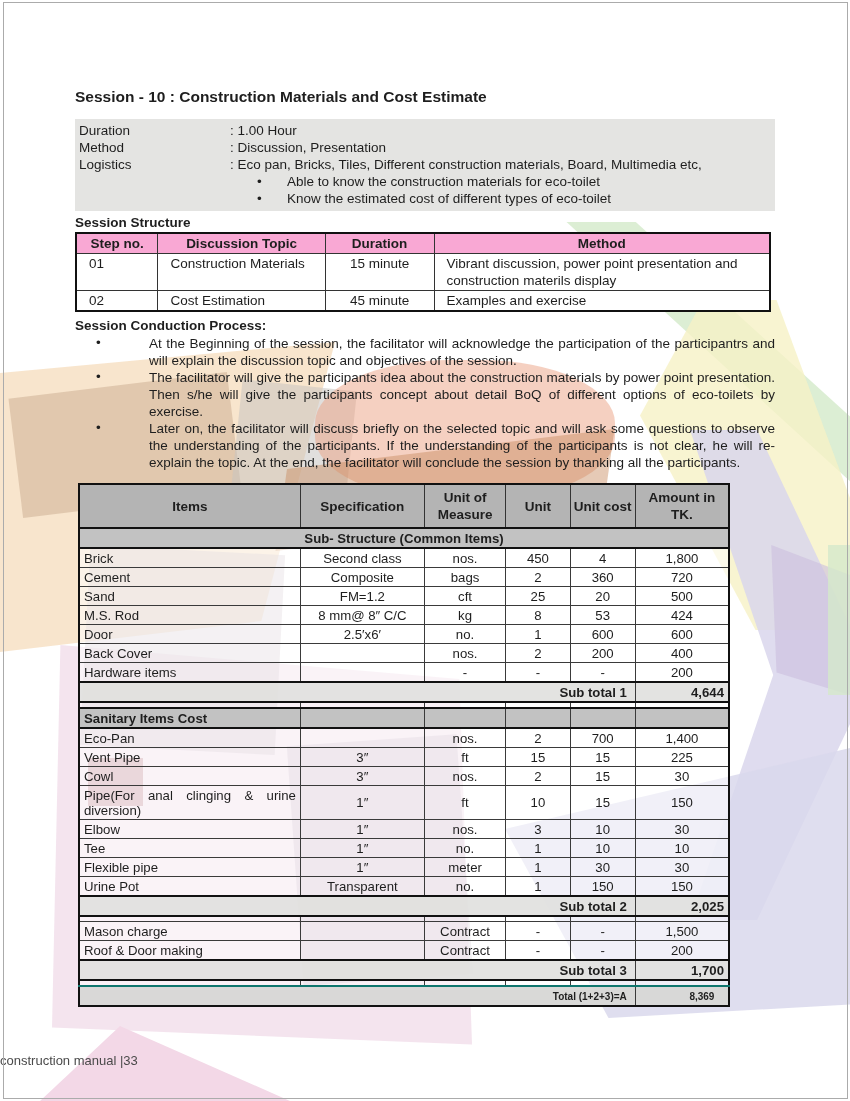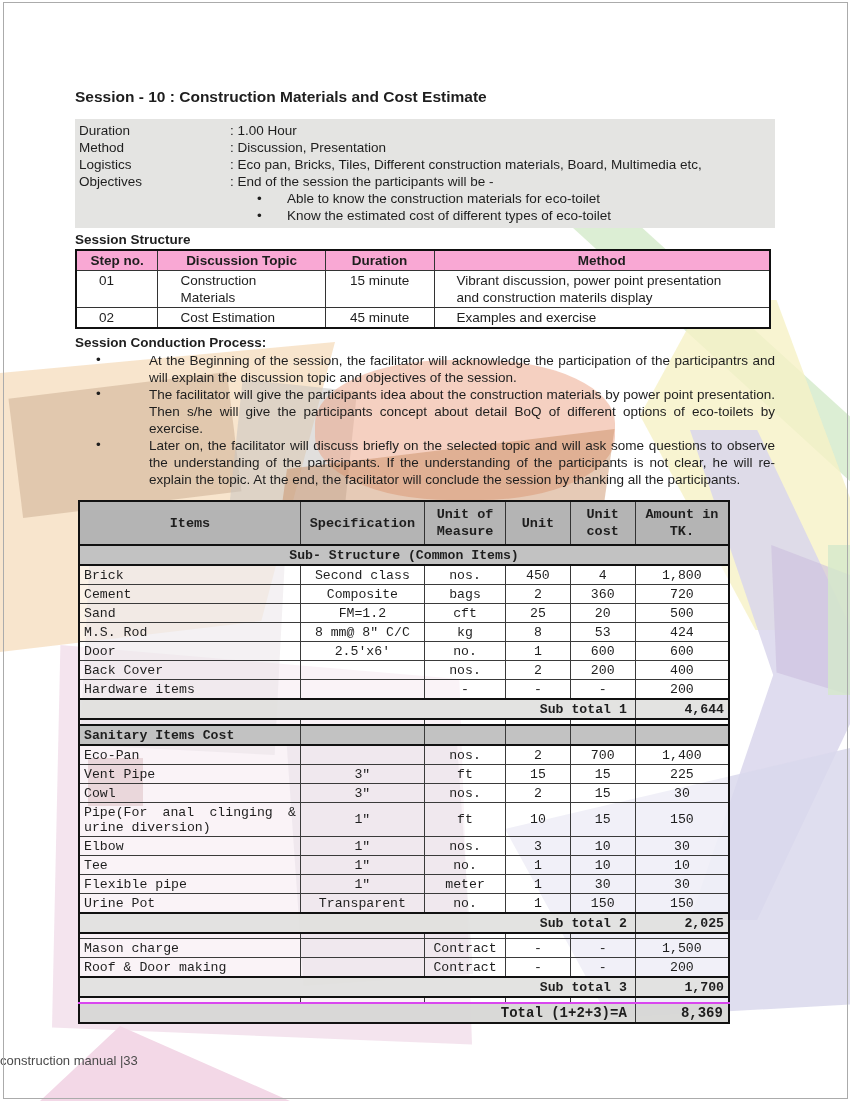--- a/index.html
+++ b/index.html
@@ -36,43 +36,43 @@
   .info-row{display:flex;}
   .info-label{width:151px;flex:none;}
   .info-value{flex:1;}
   .ob{display:flex;margin-left:174px;}
   .ob-dot{width:30px;flex:none;text-align:left;padding-left:4px;}
   .dot::before{content:"•";}
 
   .h-structure{margin-top:4px;}
   table.struct{border-collapse:collapse;border:2px solid #111;width:696px;table-layout:fixed;margin-top:2px;background:#fff;}
   .struct th{background:#f9a8d4;border:1px solid #333;font-size:13.5px;padding:2px;font-weight:bold;}
-  .struct td{background:#fff;border:1px solid #333;font-size:13.5px;padding:1px 22px;line-height:17px;vertical-align:top;}
+  .struct td{background:#fff;border:1px solid #333;font-size:13.5px;padding:1px 12px;line-height:17px;vertical-align:top;}
   .struct .c{text-align:center;}
 
   .h-conduction{margin-top:6px;}
   .blist{margin-top:2px;width:700px;font-size:13.5px;}
   .pb{display:flex;}
   .pb-dot{width:53px;flex:none;padding-left:21px;}
   .pb-text{flex:1;text-align:justify;line-height:17px;}
 
-  table.cost{border-collapse:collapse;border:2px solid #111;width:652px;table-layout:fixed;margin:12px 0 0 3px;font-family:Liberation Mono, monospace;}
+  table.cost{border-collapse:collapse;border:2px solid #111;width:652px;table-layout:fixed;margin:12px 0 0 3px;}
   .cost th{background:#b4b4b4;border:1px solid #333;border-bottom:2px solid #111;font-weight:bold;
            text-align:center;vertical-align:middle;font-size:13.5px;padding:4px 3px;line-height:17px;}
   .cost td{border:1px solid #3a3a3a;background:rgba(255,255,255,.55);font-size:13.2px;
            line-height:15px;padding:1.5px 4px;vertical-align:middle;overflow:hidden;}
   .cost .ci{text-align:left;}
   .cost .j{text-align:justify;}
   .cost .cc{text-align:center;}
   .cost .band td{background:#c2c2c2;font-weight:bold;border-top:2px solid #111;border-bottom:2px solid #111;margin-left:16px;}
   .cost .bandcenter{text-align:center;}
   .cost .subrow td{background:rgba(225,225,223,.95);font-weight:bold;border-top:2px solid #111;border-bottom:2px solid #111;text-align:right;}
   .cost .sublabel{text-align:right;padding-right:8px;}
   .cost .sprow td{height:4px;padding:0;background:rgba(255,255,255,.5);}
-  .cost .totalrow td{background:rgba(215,215,213,.95);font-weight:bold;border-top:2px solid #d946ef;font-size:14px;padding-left:44px;}
+  .cost .totalrow td{background:rgba(215,215,213,.95);font-weight:bold;border-top:2px solid #0f766e;font-size:10px;padding-left:44px;}
 
   .footer{position:absolute;left:0;right:0;top:1053px;text-align:left;font-size:13px;color:#4a4a4a;z-index:1;}
 </style>
 </head>
 <body>
 
 <div class="page">
   <div class="collage">
     <div class="s1"></div>
     <div class="s2"></div>
@@ -102,24 +102,20 @@
         <span class="info-value">: 1.00 Hour</span>
       </div>
       <div class="info-row">
         <span class="info-label">Method</span>
         <span class="info-value">: Discussion, Presentation</span>
       </div>
       <div class="info-row">
         <span class="info-label">Logistics</span>
         <span class="info-value">: Eco pan, Bricks, Tiles, Different construction materials, Board, Multimedia etc,</span>
       </div>
-      <div class="info-row">
-        <span class="info-label">Objectives</span>
-        <span class="info-value">: End of the session the participants will be -</span>
-      </div>
       <div class="ob">
         <span class="ob-dot dot"></span>
         <span>Able to know the construction materials for eco-toilet</span>
       </div>
       <div class="ob">
         <span class="ob-dot dot"></span>
         <span>Know the estimated cost of different types of eco-toilet</span>
       </div>
     </div>
 

